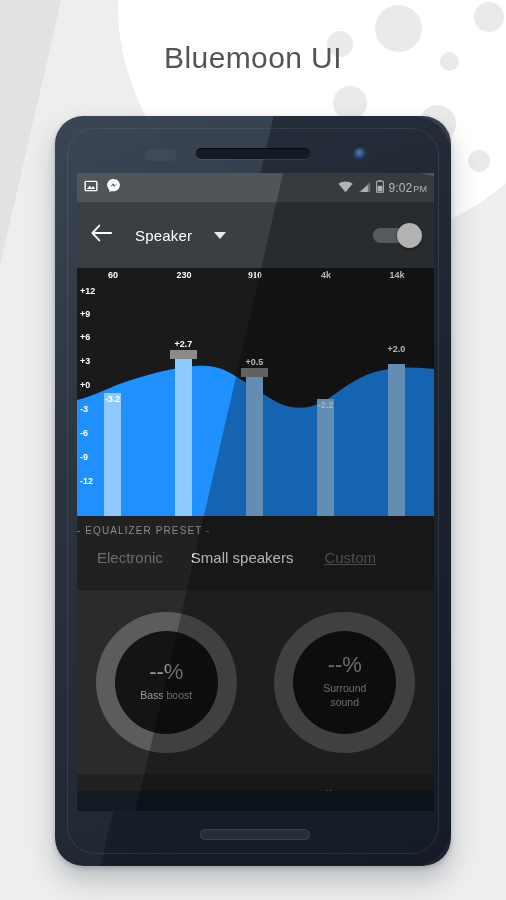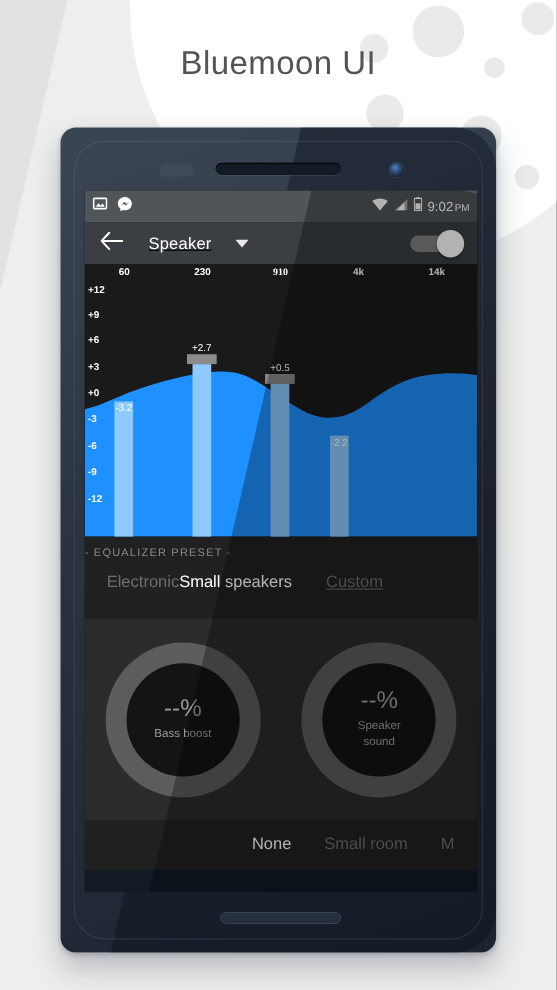--- a/index.html
+++ b/index.html
@@ -27,21 +27,21 @@
   #bg .dot {
     position:absolute; border-radius:50%;
     background:#eaeaea;
   }
 
   
   #phone {
     position:absolute;
     left:55px; top:116px;
     width:396px; height:750px;
-    border-radius:14px;
+    border-radius:28px;
     background:linear-gradient(160deg,#3b4654 0%,#2b3340 42%,#1d2430 100%);
     box-shadow:0 14px 26px rgba(60,70,85,.30), 0 2px 5px rgba(0,0,0,.18);
   }
   #phone .phone-shade {
     position:absolute; inset:0; border-radius:38px; overflow:hidden;
   }
   #phone .phone-shade:after{
     content:""; position:absolute;
     top:-40px; left:228px; width:420px; height:900px;
     background:rgba(10,16,26,.42);
@@ -101,23 +101,23 @@
     display:flex; align-items:center; padding:0 7px;
     position:relative; z-index:5;
   }
   .sb-left { display:flex; align-items:center; gap:8px; }
   .sb-right { margin-left:auto; display:flex; align-items:center; gap:5px; }
   .sb-time { color:#fff; font-size:12px; letter-spacing:.1px; }
   .sb-time .ampm{ font-size:9px; margin-left:1px; }
 
   
   .toolbar {
-    height:38px; background:#3b3f44;
+    height:66px; background:#3b3f44;
     display:flex; align-items:center; padding:14px 14px;
-    position:relative; z-index:5;text-decoration:underline;
+    position:relative; z-index:5;
   }
   .tb-title {
     color:#fff; font-size:15px; margin-left:23px; letter-spacing:.2px;
   }
   .tb-caret {
     width:0;height:0;border-left:6px solid transparent;border-right:6px solid transparent;
     border-top:7px solid #e8e8e8; margin-left:22px;
   }
   .tb-switch {
     margin-left:auto; width:47px; height:15px; border-radius:9px;
@@ -146,21 +146,21 @@
   .eq .band {
     position:absolute; bottom:0; width:17px;
     background:#8ecaff; z-index:6;
   }
   .eq .band .cap {
     position:absolute; left:-5px; right:-5px; top:-9px; height:9px;
     background:#8b8b8b;
   }
   .eq .band .val {
     position:absolute; left:50%; transform:translateX(-50%);
-    top:-20px; color:#fff; font-size:9px; font-weight:normal; white-space:nowrap;
+    top:-20px; color:#fff; font-size:9px; font-weight:bold; white-space:nowrap;
   }
   .eq .band.neg .val { top:1px; }
 
   
   .section-label {
     color:#8b8b8b; font-size:10px;
     letter-spacing:1.1px; padding-top:9px;
   }
   .preset-wrap { background:#212121; height:74px; position:relative; }
   .tabs { display:flex; align-items:center; height:42px; }
@@ -303,46 +303,50 @@
         <span class="val">-3.2</span>
       </div>
       <div class="band" style="left:98px;height:157px;">
         <span class="cap"></span>
         <span class="val">+2.7</span>
       </div>
       <div class="band" style="left:169px;height:139px;">
         <span class="cap"></span>
         <span class="val">+0.5</span>
       </div>
-      <div class="band neg" style="left:223px;height:92px;text-align:center;">
+      <div class="band neg" style="left:240px;height:117px;text-align:center;">
 
         <span class="val">-2.2</span>
+      </div>
+      <div class="band" style="left:311px;height:152px;">
+
+        <span class="val">+2.0</span>
       </div>
     </div>
 
     <div class="preset-wrap">
       <div class="section-label">- EQUALIZER PRESET -</div>
       <div class="tabs">
         <span class="tab" style="margin-left:20px;">Electronic</span>
-        <span class="tab sel" style="">Small speakers</span>
+        <span class="tab sel" style="margin-left:28px;">Small speakers</span>
         <span class="tab" style="margin-left:31px;text-decoration:underline;">Custom</span>
       </div>
     </div>
 
     <div class="knobs">
       <div class="knob">
         <div class="face">
           <span class="pct">--%</span>
           <span class="cap2">Bass boost</span>
         </div>
       </div>
       <div class="knob">
         <div class="face">
           <span class="pct">--%</span>
-          <span class="cap2" style="max-width:62px;">Speaker sound</span>
+          <span class="cap2" style="max-width:62px;">Surround sound</span>
         </div>
       </div>
     </div>
 
     <div class="reverb-wrap">
       <div class="tabs">
         <span class="tab sel" style="margin-left:152px;">None</span>
         <span class="tab" style="margin-left:30px;">Small room</span>
         <span class="tab" style="margin-left:30px;">M</span>
       </div>

